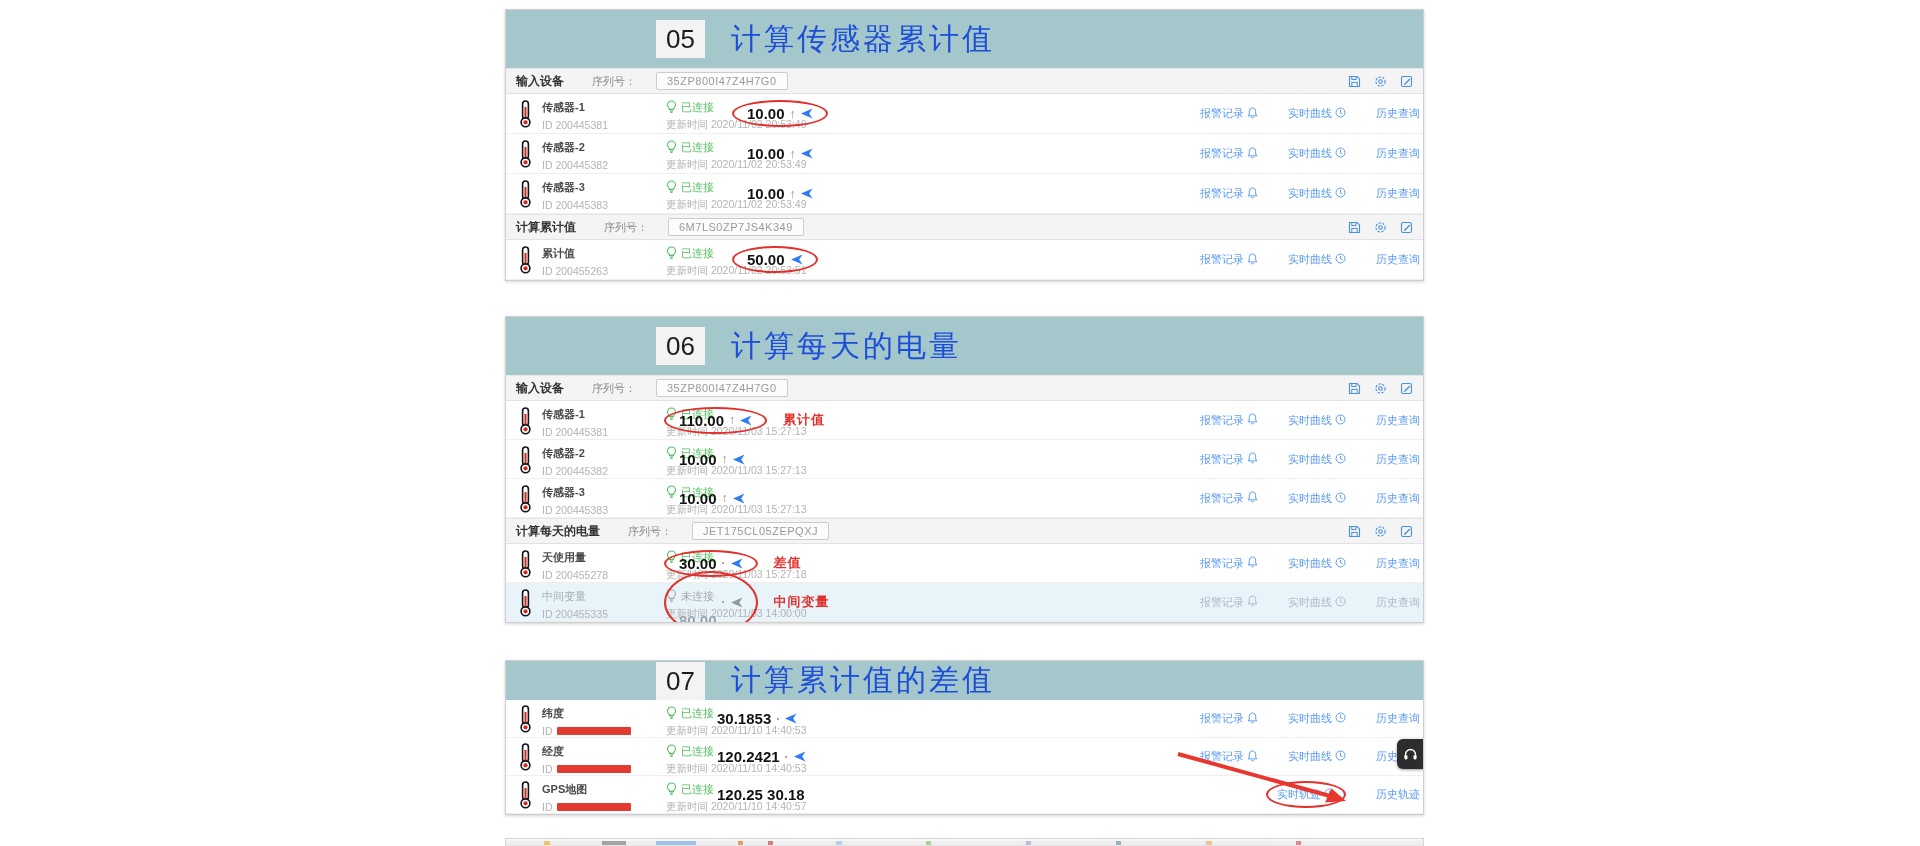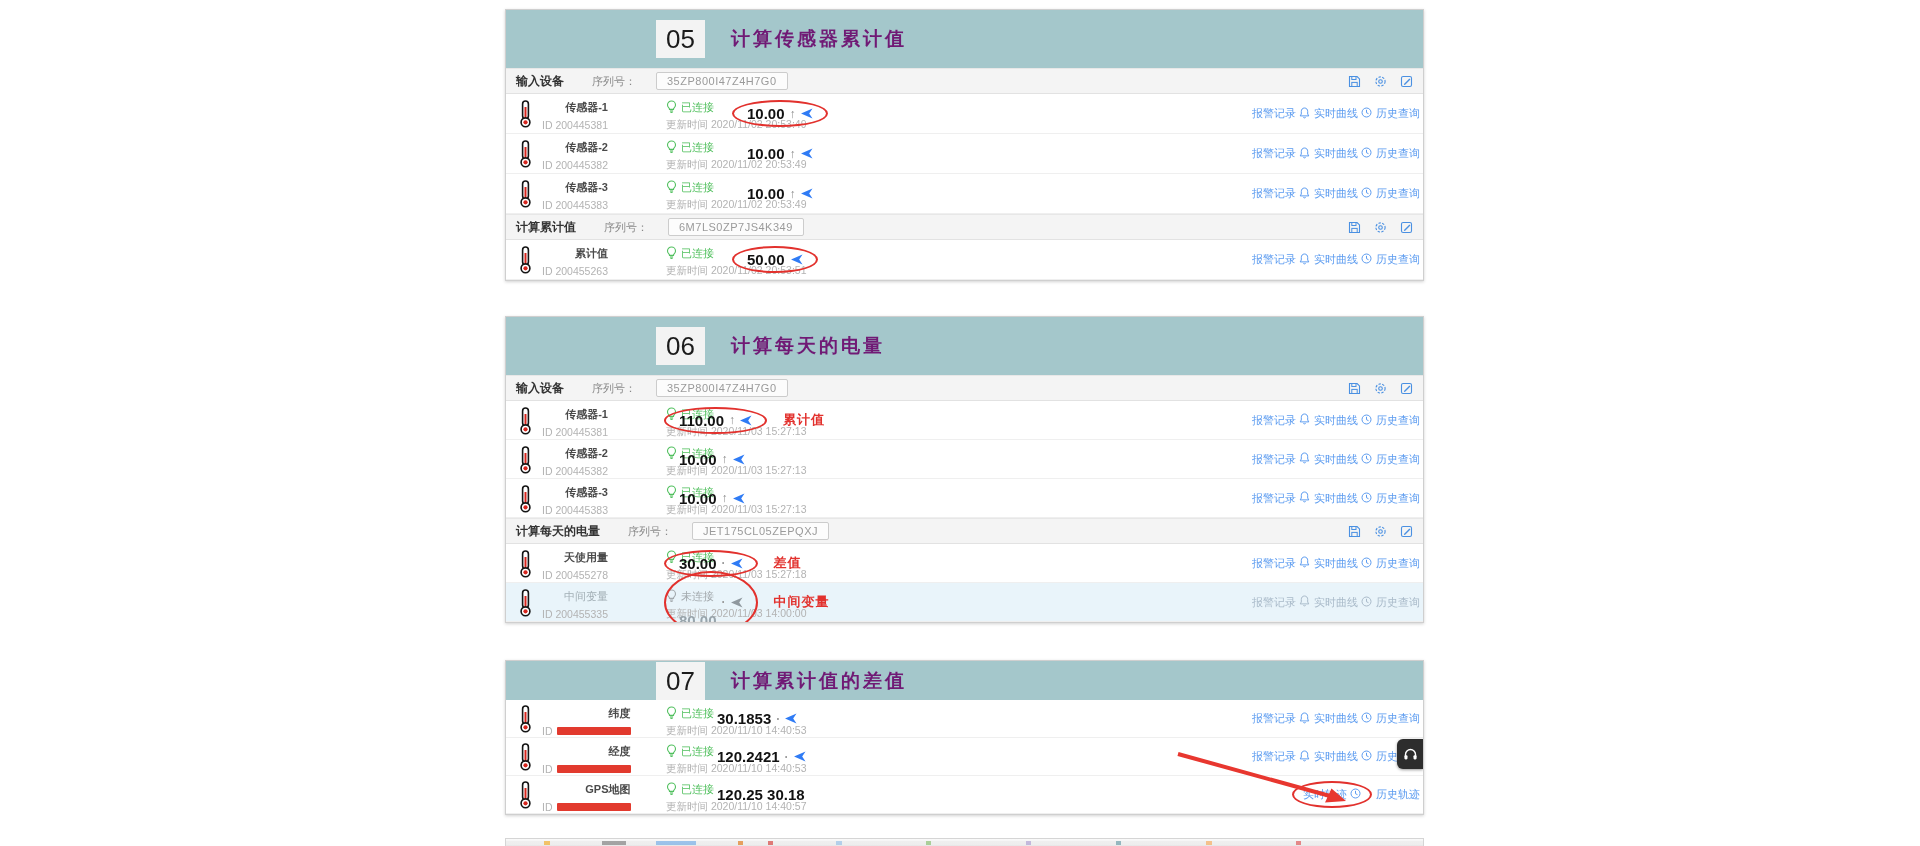--- a/index.html
+++ b/index.html
@@ -1,41 +1,41 @@
 <!DOCTYPE html>
 <html><head>
 <meta charset="utf-8">
 <style>
   * { box-sizing: border-box; margin: 0; padding: 0; }
   html,body { background:#ffffff; }
   .stage {
     position: relative; width: 1920px; height: 846px; overflow: hidden;
     background: #ffffff; font-family: "Liberation Sans", sans-serif;
   }
-  #panels { position: absolute; left: 505px; top: 0; width: 919px; text-align: right; }
+  #panels { position: absolute; left: 505px; top: 0; width: 919px; }
 
   .panel {
     position: relative; background: #fff; border: 1px solid #cfcfcf;
     box-shadow: 0 1px 3px rgba(0,0,0,.18); overflow: hidden;
   }
   .panel.p05 { margin-top: 9px; }
   .panel.p06 { margin-top: 35px; }
   .panel.p07 { margin-top: 37px; }
 
   .panel-header {
     height: 58px; background: #a4c7cb; display: flex; align-items: center;
     padding-left: 150px; gap: 26px;
   }
   .p07 .panel-header { height: 39px; }
   .step-badge {
     background: #f3f3f3; color: #1b1b1b; font-size: 26px; line-height: 1;
     padding: 6px 10px; font-weight: 500;
   }
   .panel-title {
-    font-size: 19px; font-weight: bold; color: #701a75; letter-spacing: 3px;
+    font-size: 30px; font-weight: normal; color: #1d4ed8; letter-spacing: 3px;
   }
 
   .section-header {
     position: relative; height: 26px; background: #f4f4f4;
     border-bottom: 1px solid #e2e2e2; border-top: 1px solid #e7e7e7;
     display: flex; align-items: center; padding: 0 10px; gap: 18px;
   }
   .sec-label { font-size: 12px; font-weight: bold; color: #333; margin-right: 10px; }
   .serial-label { font-size: 11px; color: #888; }
   .serial-box {
@@ -72,21 +72,21 @@
     border: 2.5px solid transparent; border-radius: 50%;
   }
   .value-wrap.circled { border-color: #e2312d; }
   .value { font-size: 15px; font-weight: bold; color: #121212; white-space: nowrap; }
   .muted .value { color: #98a4ab; margin-top: 36px; }
   .mark-up { color: #8a8a8a; font-size: 12px; line-height: 1; }
   .mark-dot { color: #9a9a9a; font-weight: bold; font-size: 12px; }
   .mark-svg { display: inline-flex; }
   .annotation { color: #e2312d; font-size: 13px; font-weight: bold; margin-left: 16px; letter-spacing: 1px; white-space: nowrap; }
 
-  .col-links { position: absolute; right: -12px; top: 0; height: 100%; display: flex; align-items: center; gap: 4px; }
+  .col-links { position: absolute; right: -12px; top: 0; height: 100%; display: flex; align-items: center; gap: 30px; }
   .row-link {
     display: inline-flex; align-items: center; gap: 3px; color: #5b9bf0;
     font-size: 11px; text-decoration: none; cursor: pointer; white-space: nowrap;
   }
   .muted .row-link { color: #a9bac9; }
   .link-circle { border: 2.5px solid #e2312d; border-radius: 50%; padding: 4px 9px; display: inline-flex; }
 
   .support-badge {
     position: absolute; right: 0; top: 78px; width: 26px; height: 30px;
     background: #2d2d2d; border-radius: 6px 0 0 6px; display: flex;

